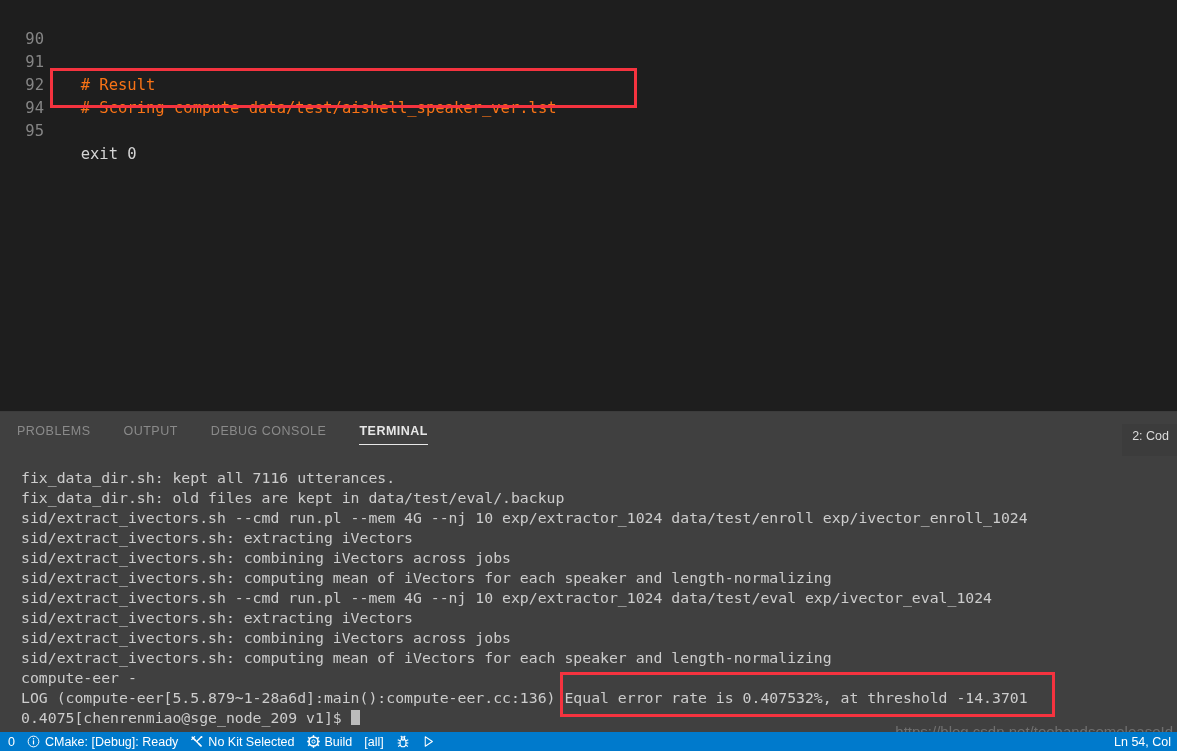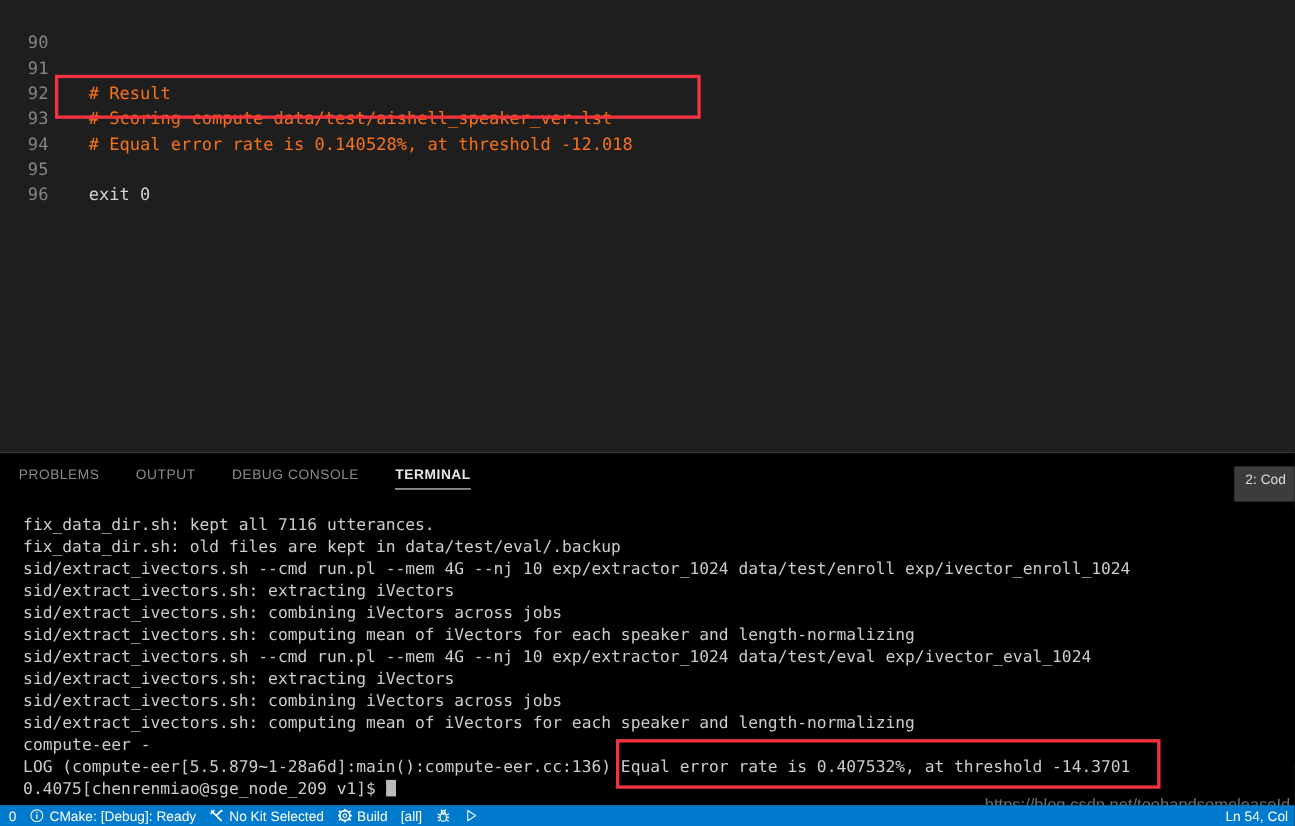--- a/index.html
+++ b/index.html
@@ -84,21 +84,21 @@
     width: 1177px; height: 1px;
     background: #3c3c3c;
   }
 
   
   #panel {
     position: absolute;
     left: 0; top: 412px;
     width: 1177px;
     height: 320px;
-    background: #000000;
+    background: #404040;
     overflow: hidden;
   }
   #panel-tabs {
     position: absolute;
     left: 0; top: 12px;
     height: 35px;
     display: flex;
     align-items: flex-start;
     padding-left: 17px;
     box-sizing: border-box;
@@ -237,39 +237,31 @@
     <div class="code-line">
       <span class="lnum">91</span>
       <span class="ltext comment">  # Result</span>
     </div>
 
     <div class="code-line">
       <span class="lnum">92</span>
       <span class="ltext comment">  # Scoring compute data/test/aishell_speaker_ver.lst</span>
     </div>
 
-    <div class="code-line">
-      <span class="lnum">93</span>
-      <span class="ltext comment">  # Equal error rate is 0.140528%, at threshold -12.018</span>
-    </div>
 
     <div class="code-line">
       <span class="lnum">94</span>
       <span class="ltext kw"></span>
     </div>
 
     <div class="code-line">
       <span class="lnum">95</span>
       <span class="ltext kw">  exit 0</span>
     </div>
 
-    <div class="code-line">
-      <span class="lnum">96</span>
-      <span class="ltext kw"></span>
-    </div>
 
   </div>
 
   <div class="redbox" id="redbox-editor"></div>
 </div>
 
 <div id="panel-sep"></div>
 
 <div id="panel">
 

